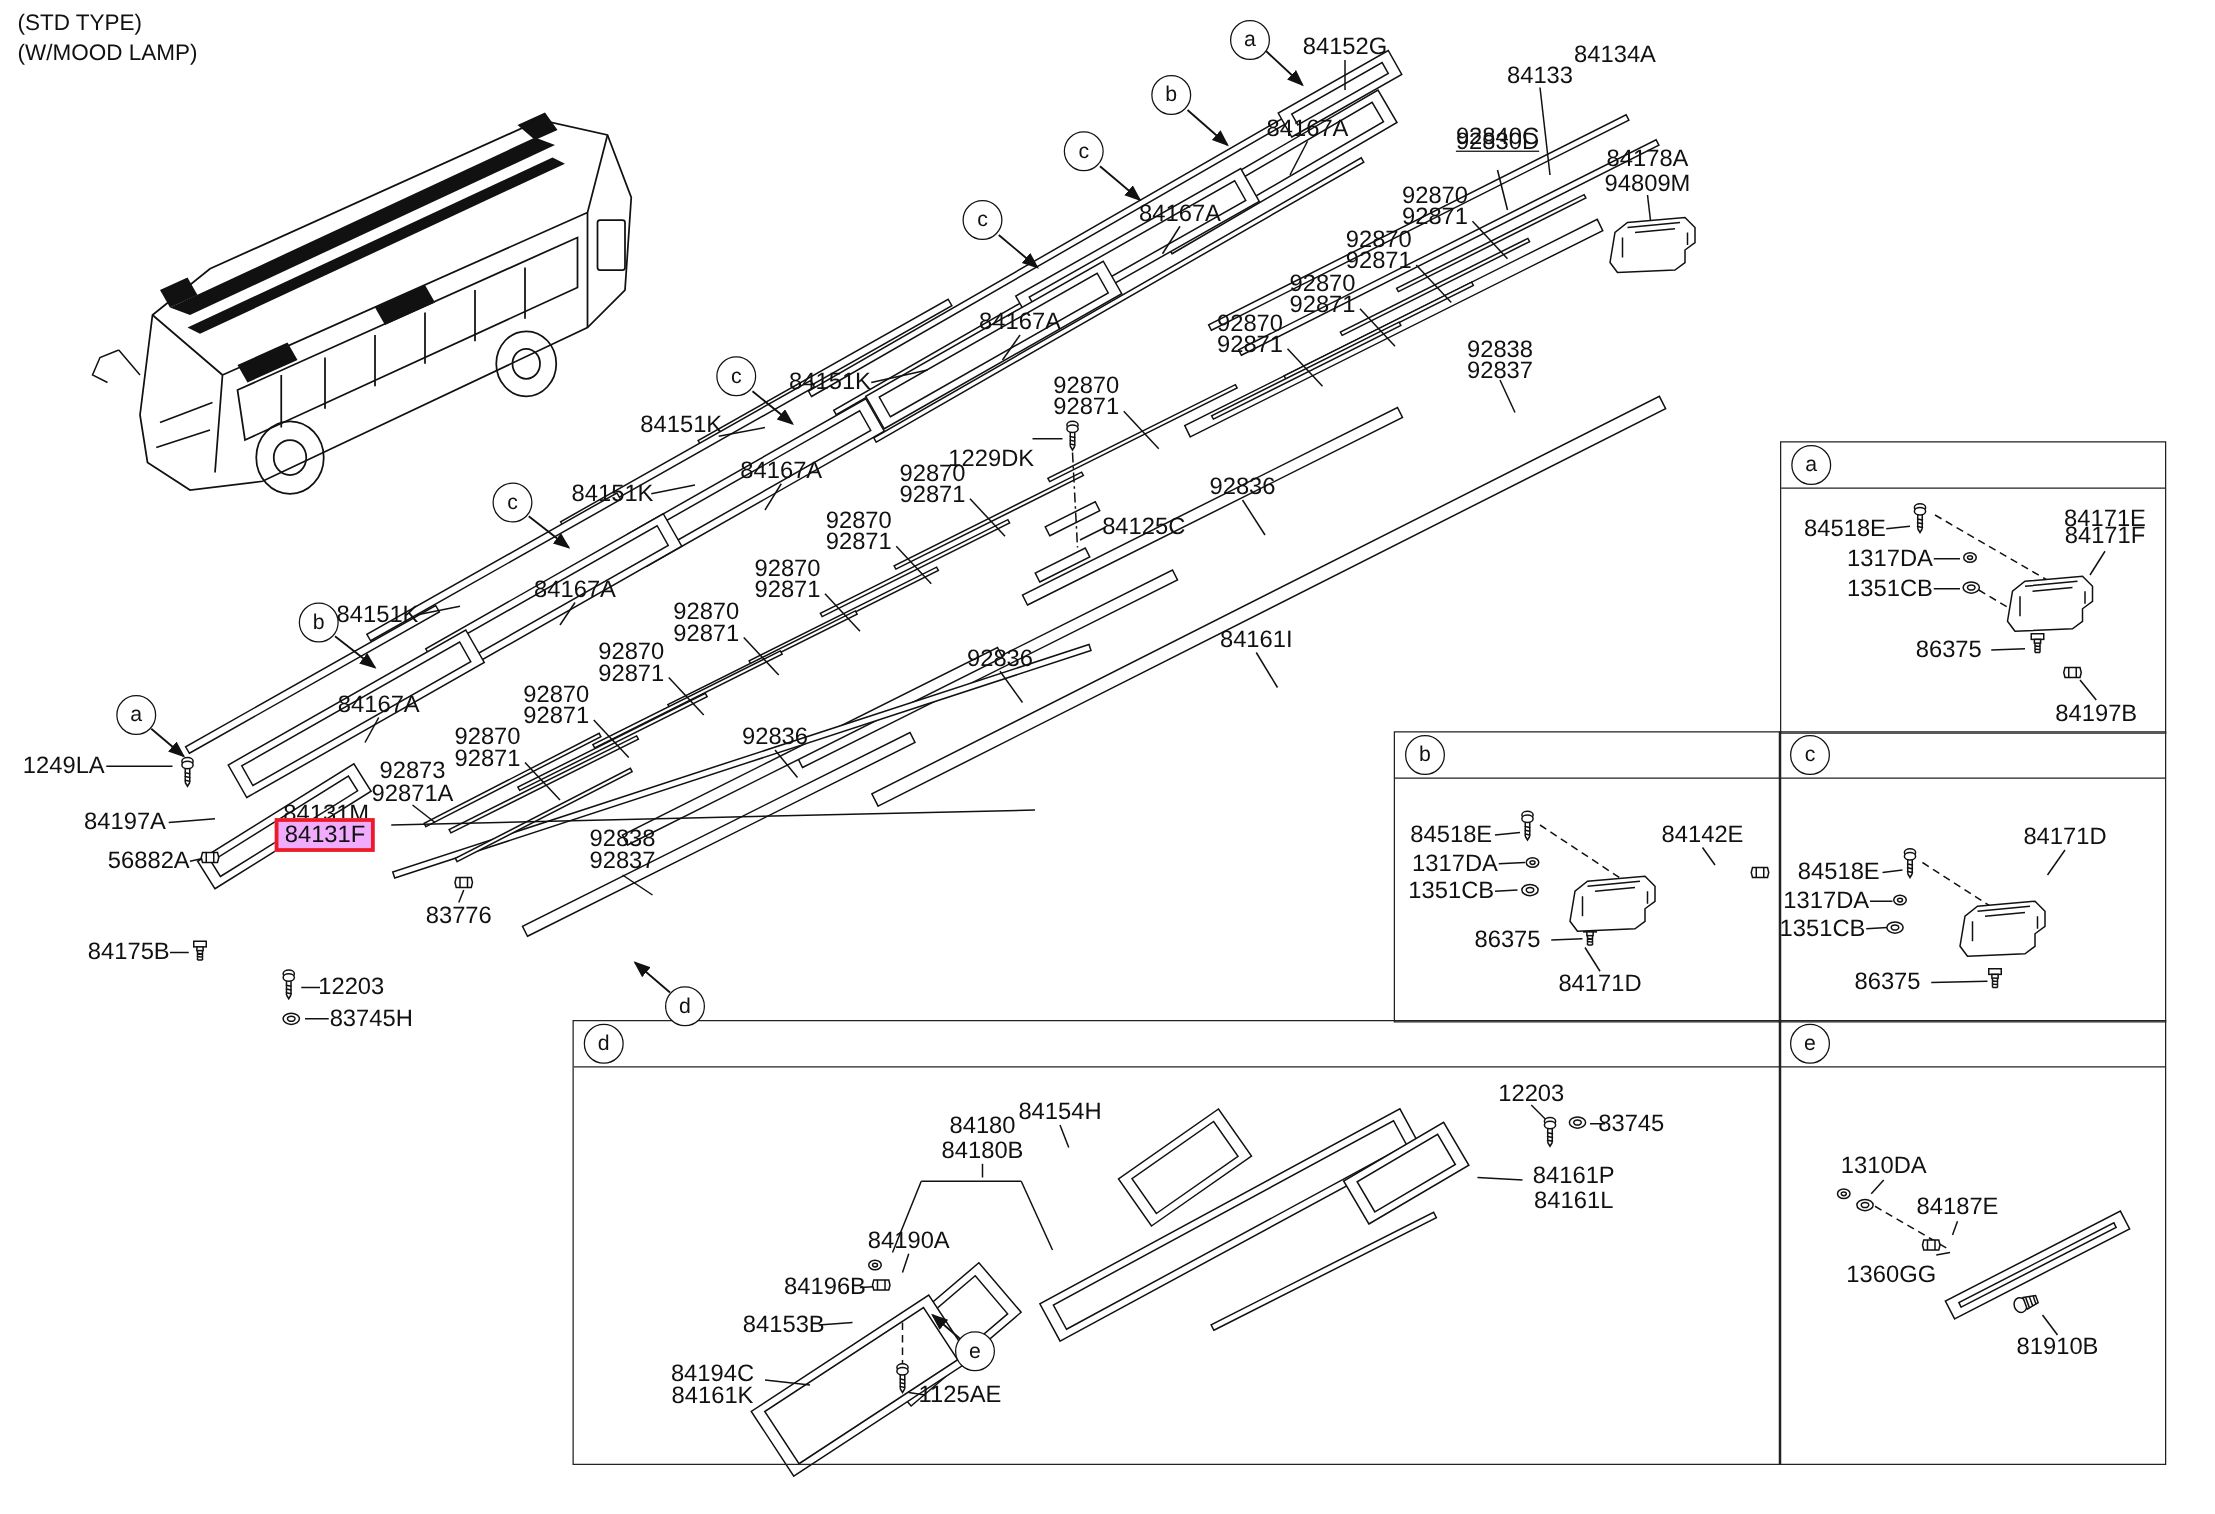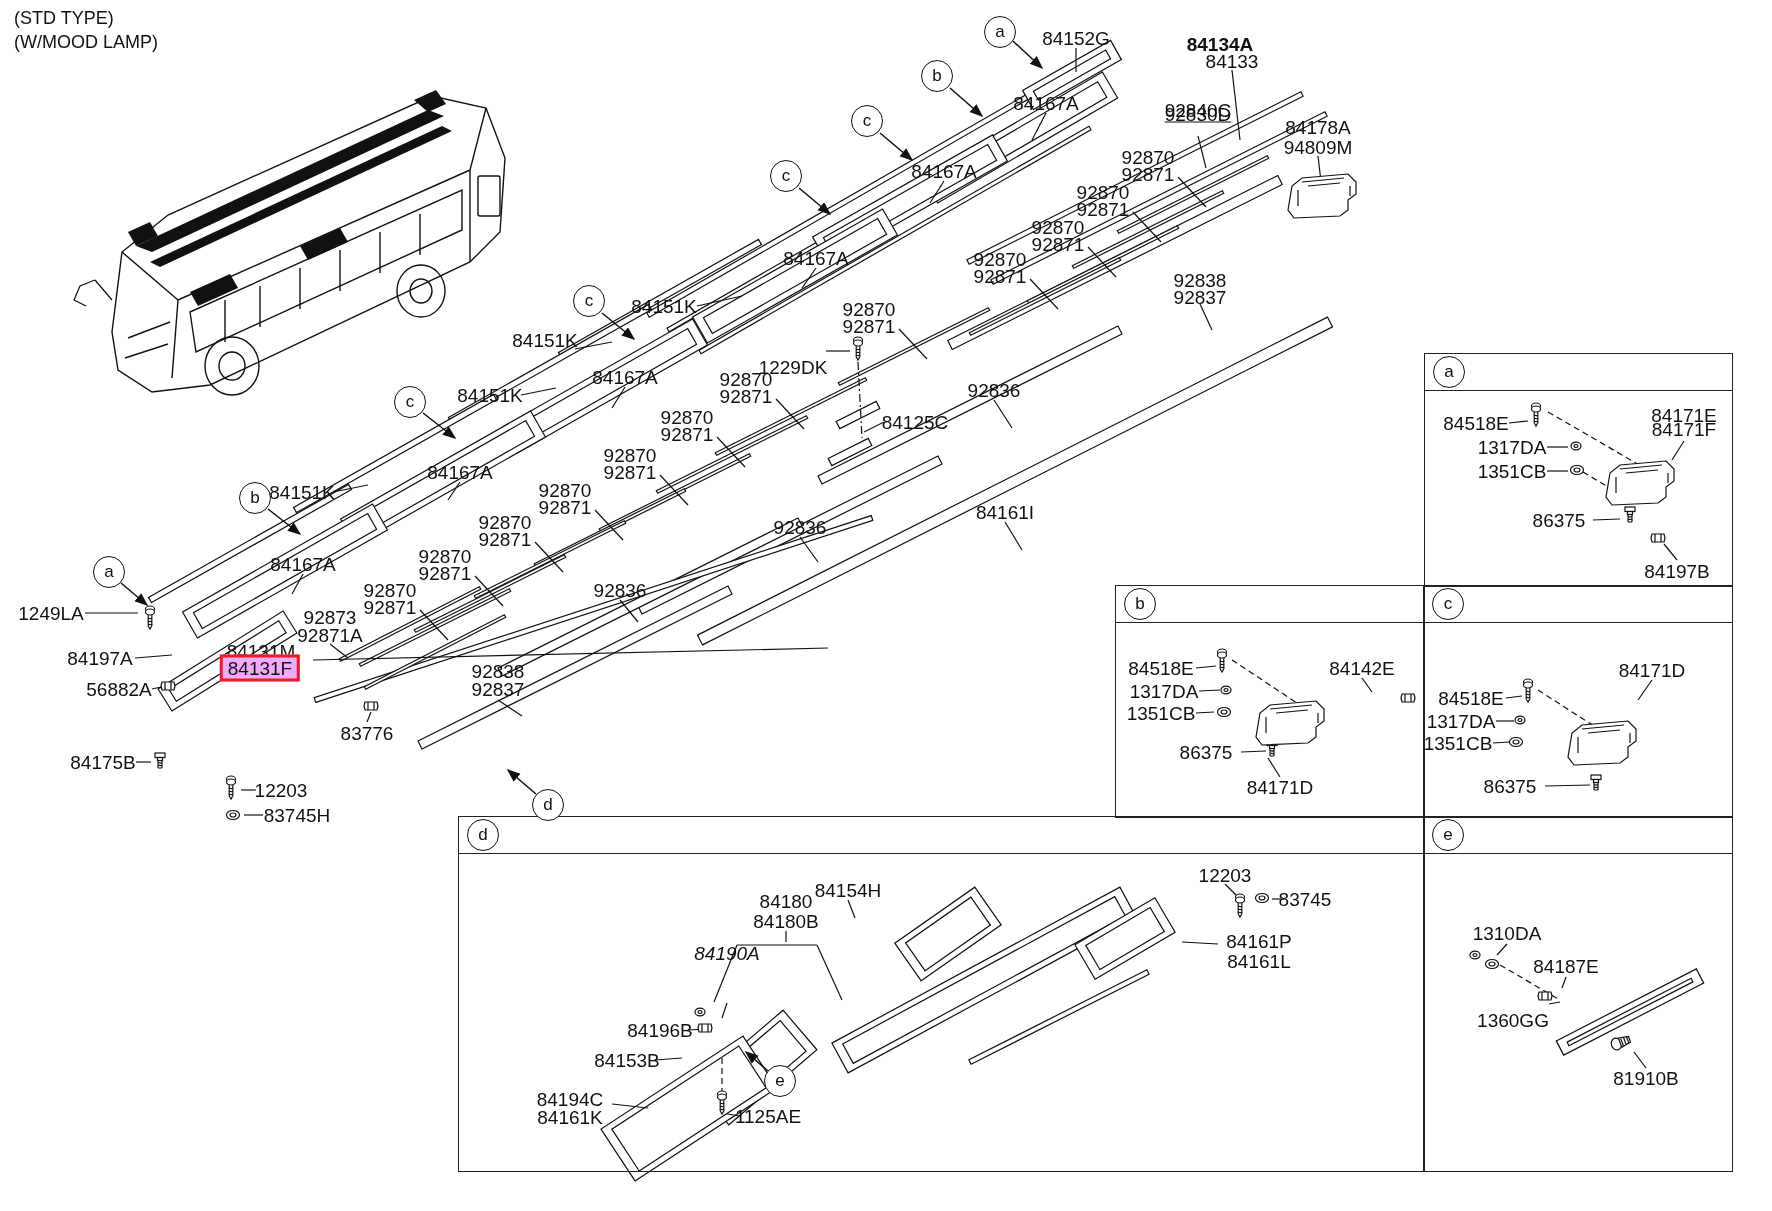--- a/index.html
+++ b/index.html
@@ -397,21 +397,21 @@
       <div class="callout" style="left: 786px; top: 176px;">c</div>
       <div class="callout" style="left: 589px; top: 301px;">c</div>
       <div class="callout" style="left: 410px; top: 402px;">c</div>
       <div class="callout" style="left: 255px; top: 498px;">b</div>
       <div class="callout" style="left: 109px; top: 572px;">a</div>
       <div class="callout" style="left: 548px; top: 805px;">d</div>
       <div class="callout" style="left: 780px; top: 1081px;">e</div>
     </div>
   <div id="labels">
       <div class="lbl" style="left: 1076px; top: 38px;">84152G</div>
-      <div class="lbl" style="left: 1220px; top: 44px; font-weight: bold;">84134A</div>
+      <div class="lbl" style="left: 1292px; top: 44px;">84134A</div>
       <div class="lbl" style="left: 1232px; top: 61px;">84133</div>
       <div class="lbl" style="left: 1046px; top: 103px;">84167A</div>
       <div class="lbl" style="left: 1198px; top: 110px;">92840C</div>
       <div class="lbl" style="left: 1198px; top: 114px; text-decoration: underline;">92830D</div>
       <div class="lbl" style="left: 1318px; top: 127px;">84178A</div>
       <div class="lbl" style="left: 1318px; top: 147px;">94809M</div>
       <div class="lbl" style="left: 1148px; top: 157px;">92870</div>
       <div class="lbl" style="left: 1148px; top: 174px;">92871</div>
       <div class="lbl" style="left: 944px; top: 171px;">84167A</div>
       <div class="lbl" style="left: 1103px; top: 192px;">92870</div>
@@ -483,21 +483,21 @@
       <div class="lbl" style="left: 1458px; top: 743px;">1351CB</div>
       <div class="lbl" style="left: 1510px; top: 786px;">86375</div>
       <div class="lbl" style="left: 1652px; top: 670px;">84171D</div>
       <div class="lbl" style="left: 786px; top: 901px;">84180</div>
       <div class="lbl" style="left: 786px; top: 921px;">84180B</div>
       <div class="lbl" style="left: 848px; top: 890px;">84154H</div>
       <div class="lbl" style="left: 1225px; top: 875px;">12203</div>
       <div class="lbl" style="left: 1305px; top: 899px;">83745</div>
       <div class="lbl" style="left: 1259px; top: 941px;">84161P</div>
       <div class="lbl" style="left: 1259px; top: 961px;">84161L</div>
-      <div class="lbl" style="left: 727px; top: 953px; font-style: italic;">84190A</div>
+      <div class="lbl" style="left: 727px; top: 993px;">84190A</div>
       <div class="lbl" style="left: 660px; top: 1030px;">84196B</div>
       <div class="lbl" style="left: 627px; top: 1060px;">84153B</div>
       <div class="lbl" style="left: 570px; top: 1099px; text-align: right;">84194C</div>
       <div class="lbl" style="left: 570px; top: 1117px;">84161K</div>
       <div class="lbl" style="left: 768px; top: 1116px;">1125AE</div>
       <div class="lbl" style="left: 1507px; top: 933px;">1310DA</div>
       <div class="lbl" style="left: 1566px; top: 966px;">84187E</div>
       <div class="lbl" style="left: 1513px; top: 1004px; margin-top: 16px;">1360GG</div>
       <div class="lbl" style="left: 1646px; top: 1078px;">81910B</div>
     </div>

